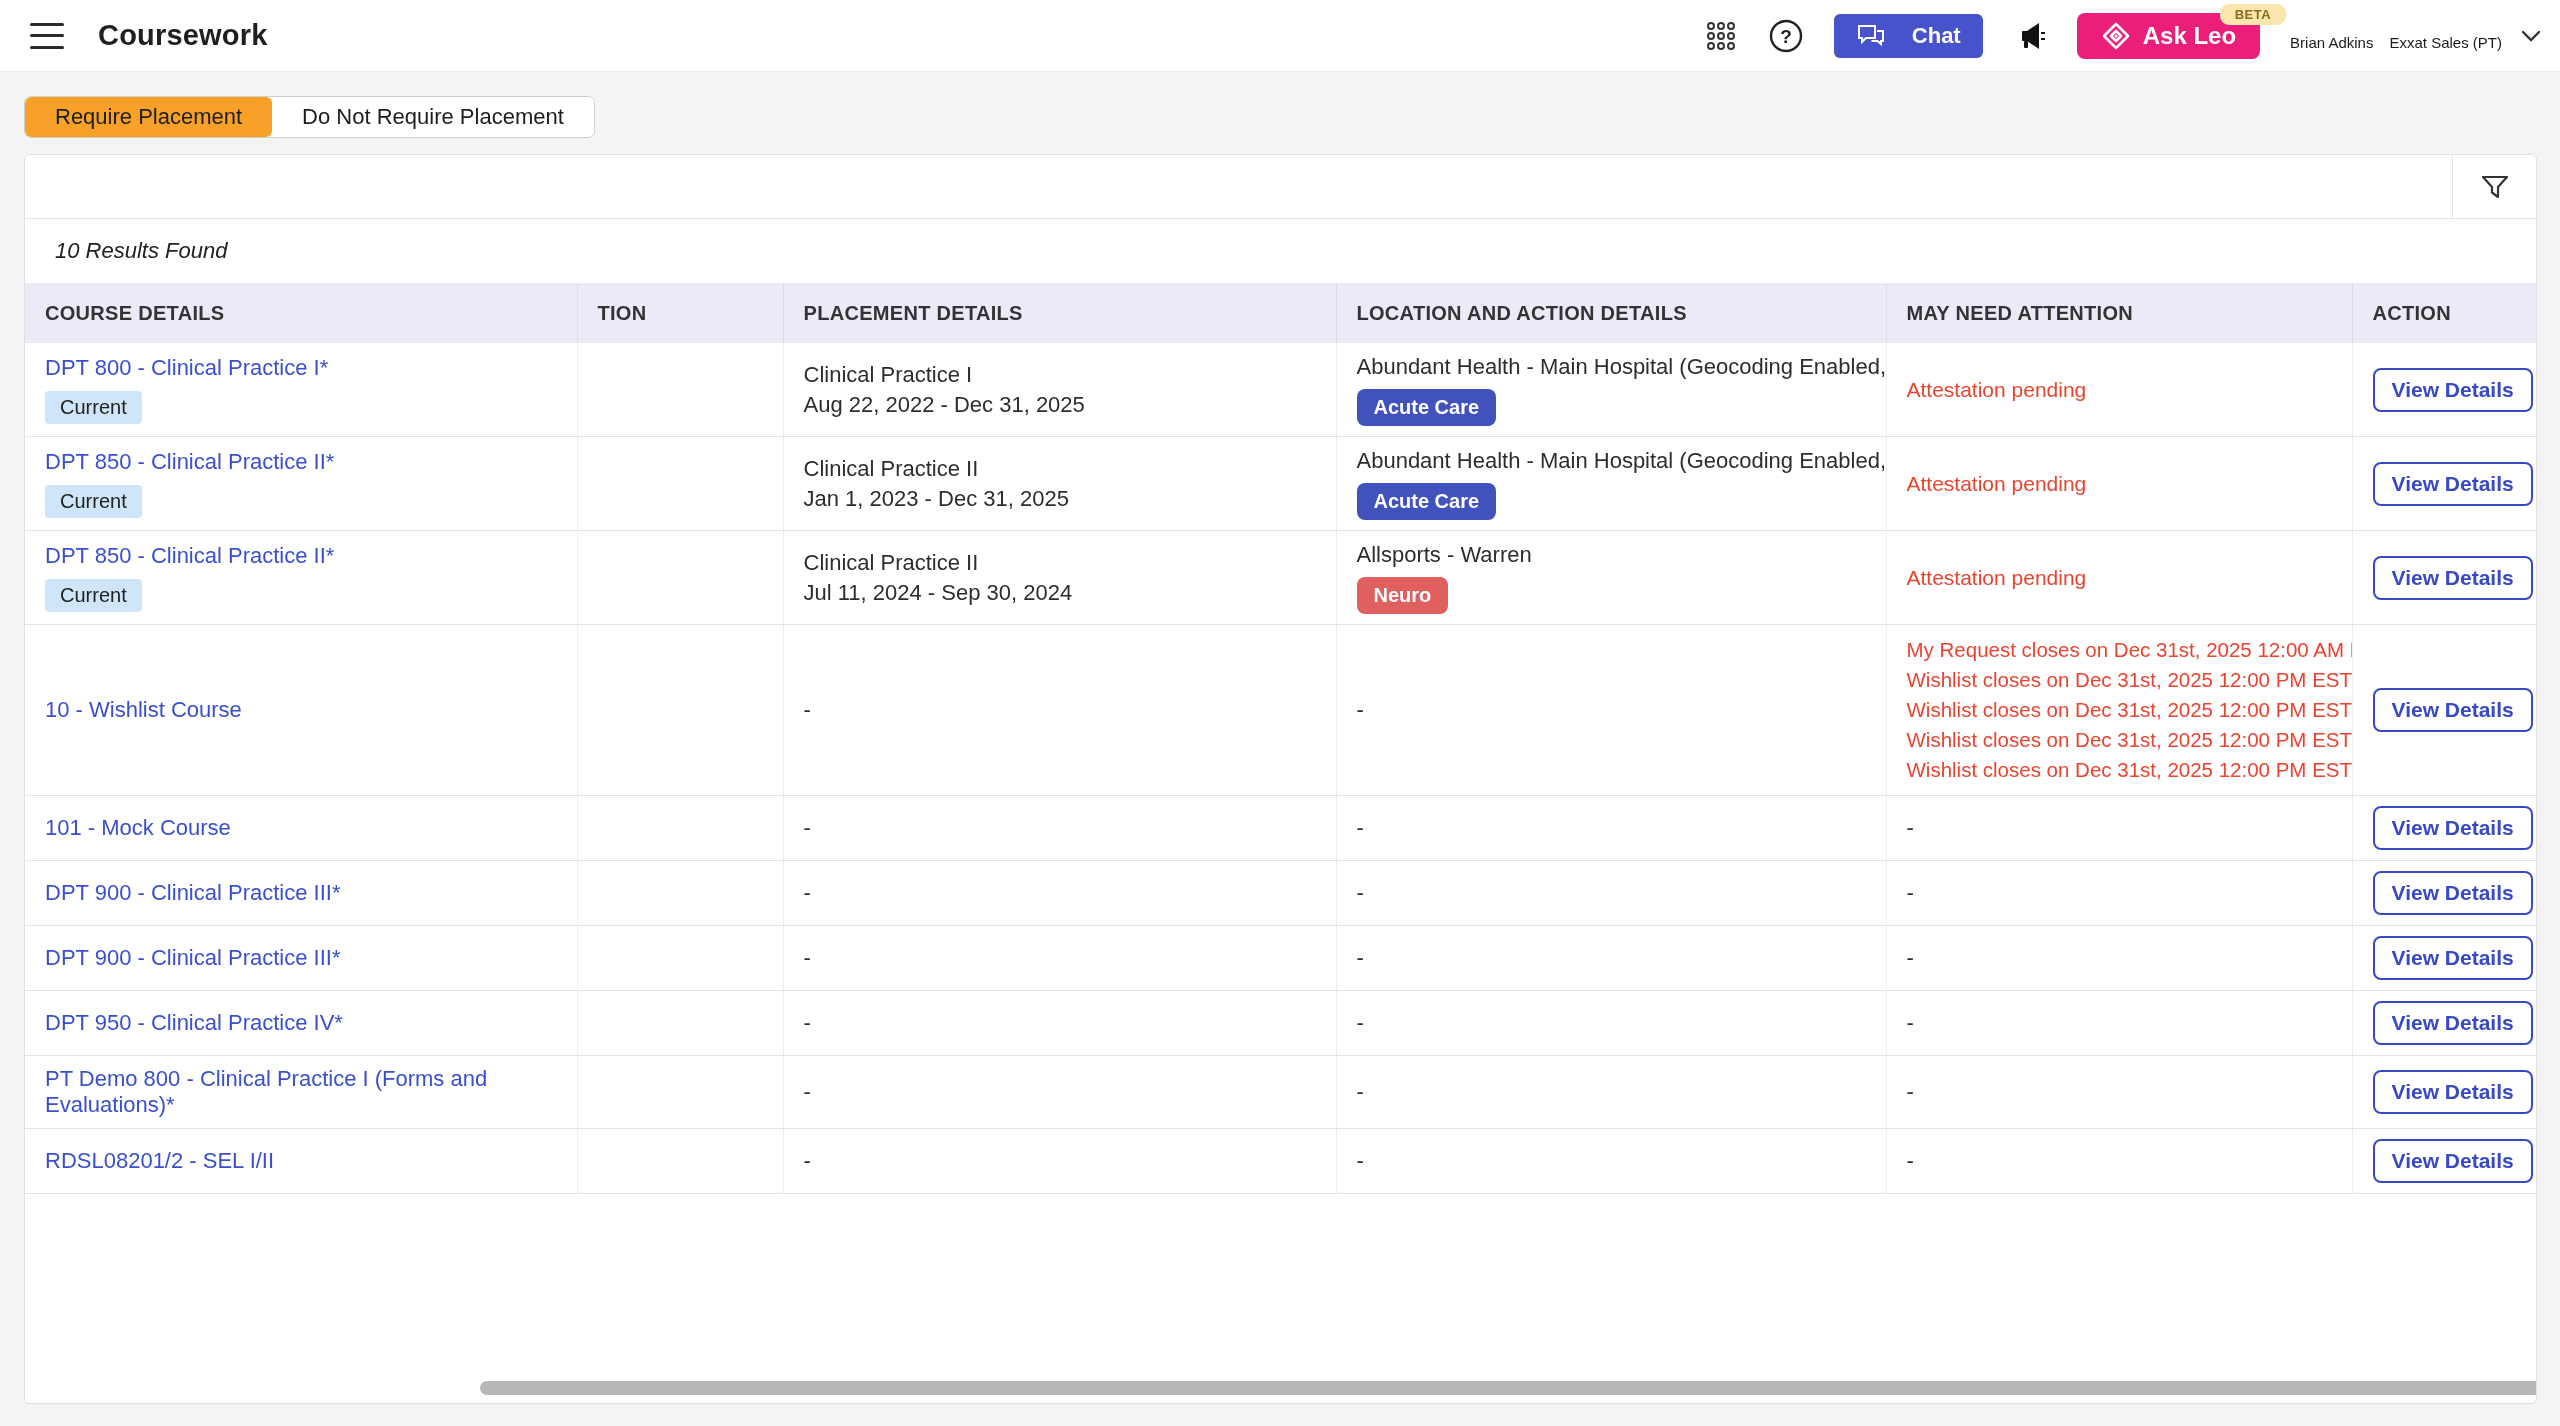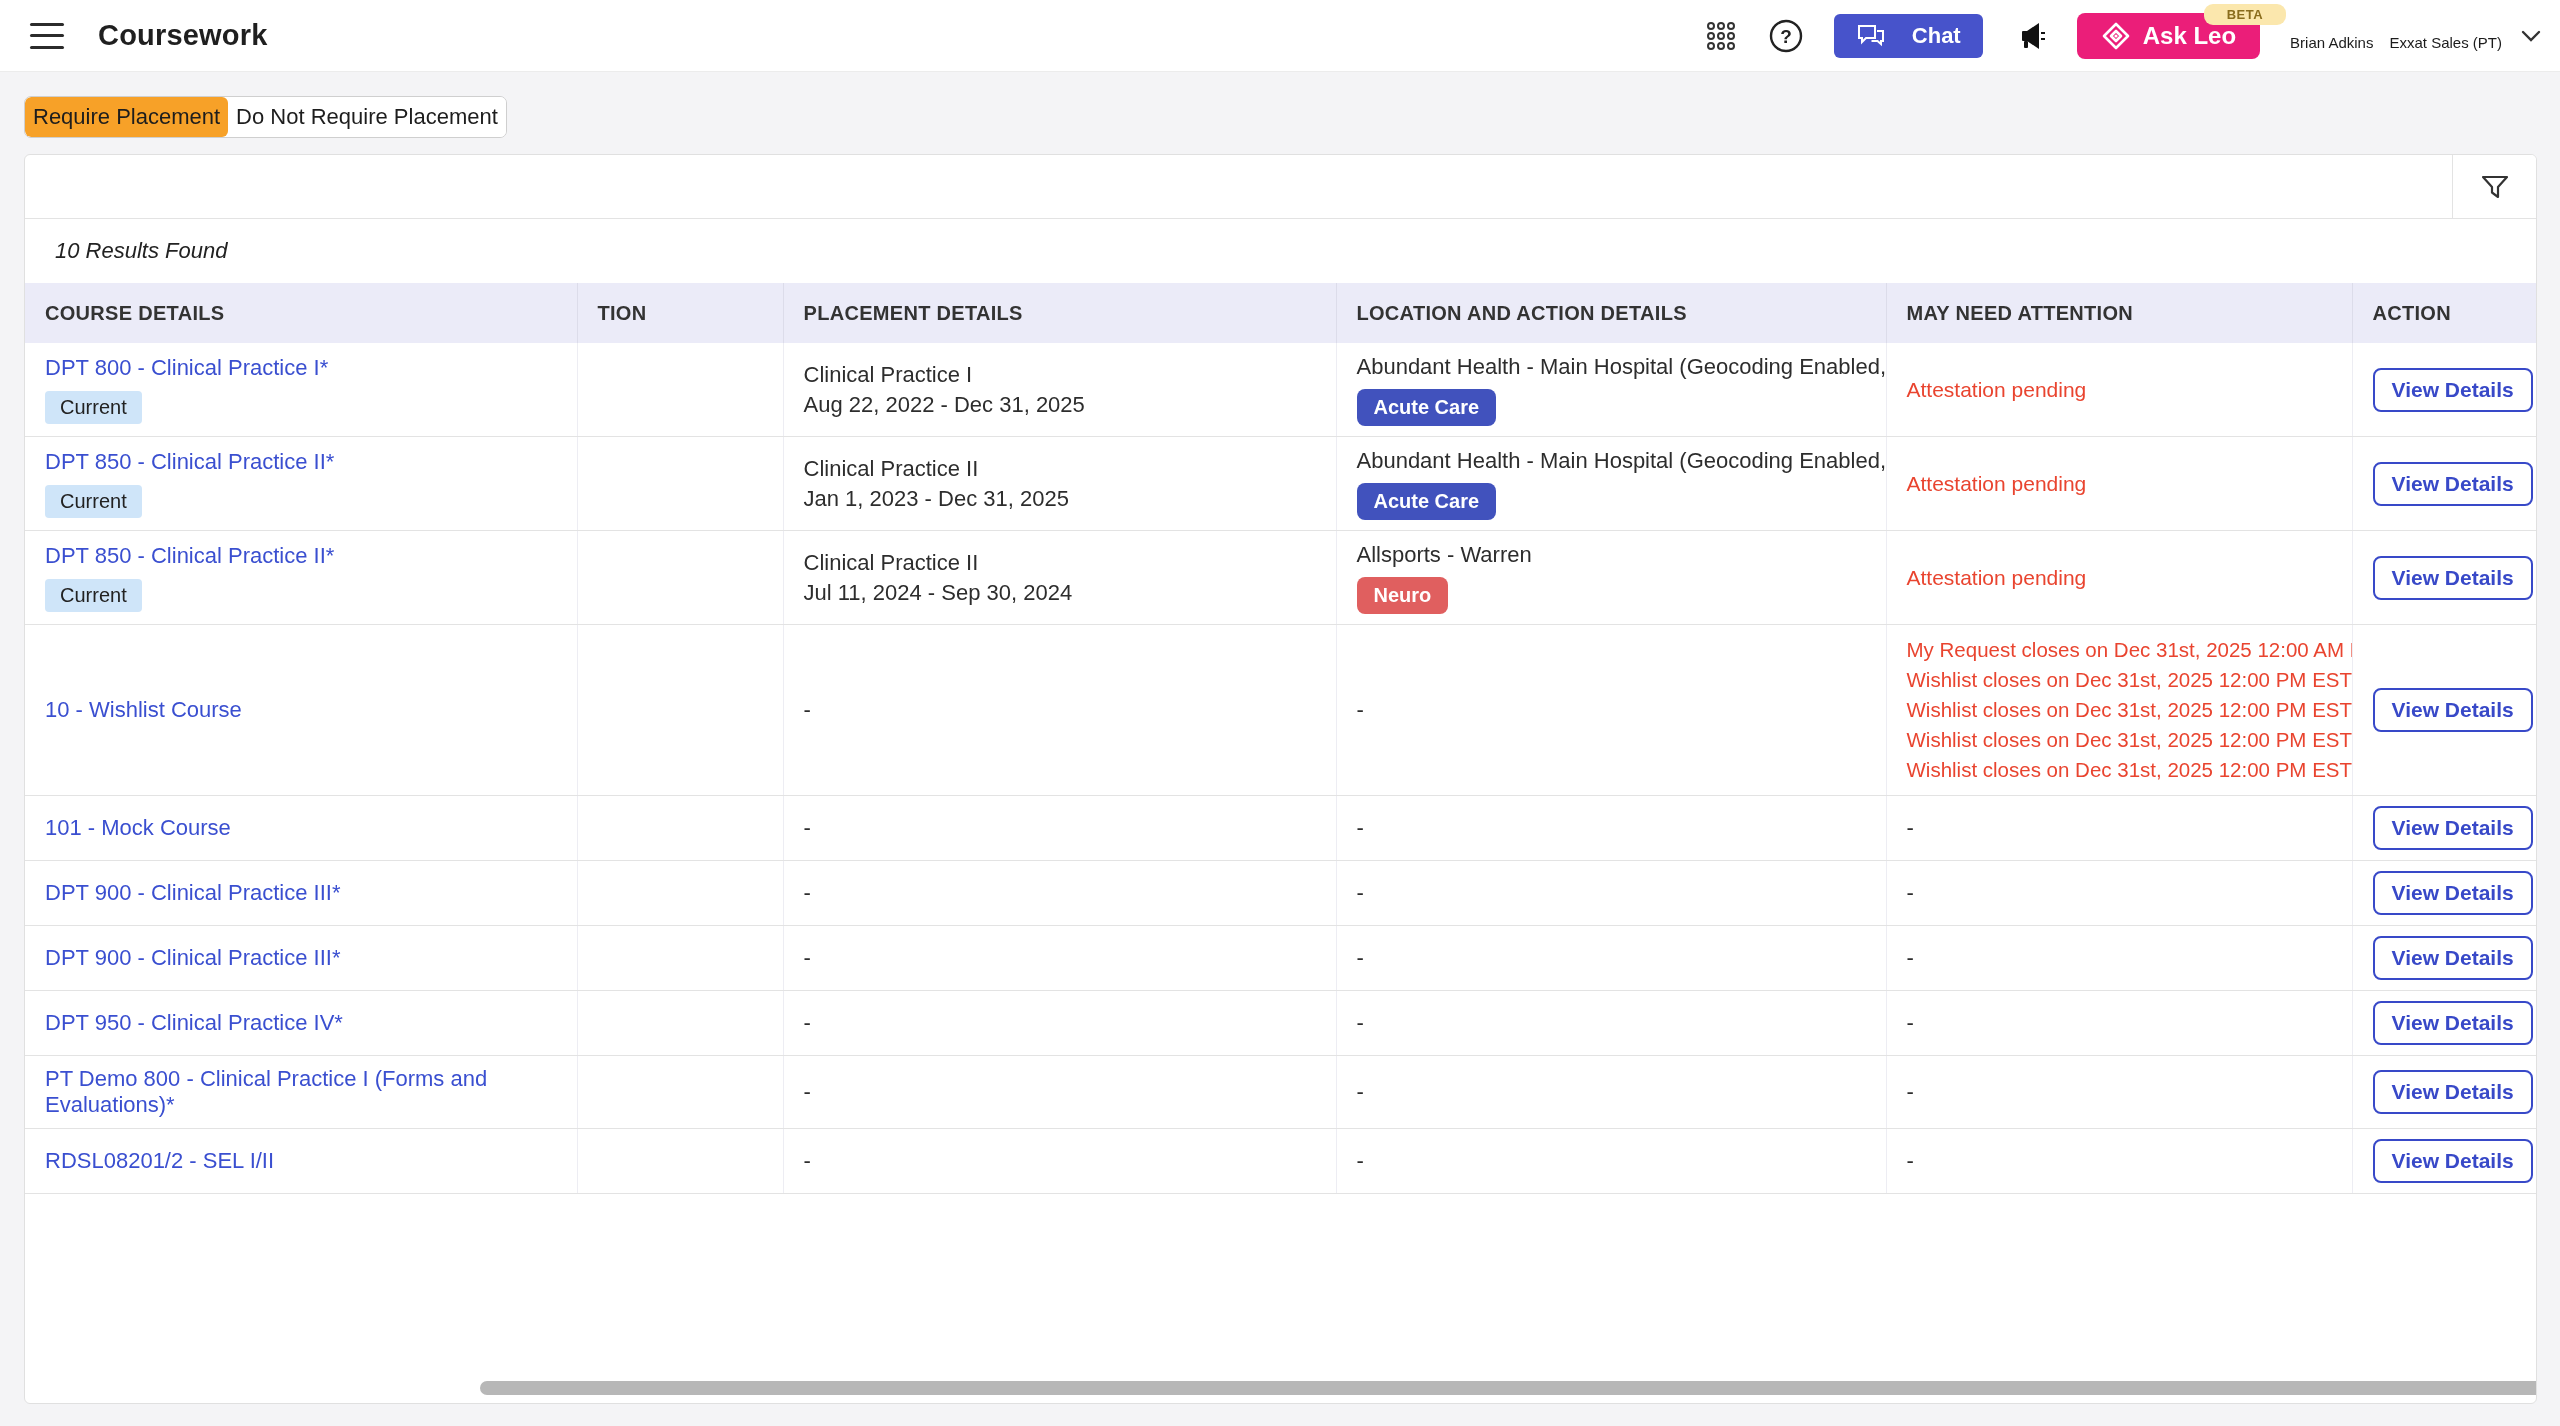--- a/index.html
+++ b/index.html
@@ -14,28 +14,28 @@
   .app-title { font-size:29px; font-weight:700; color:#1f1f1f; margin-left:34px; letter-spacing:0.2px; }
   .topbar-spacer { flex:1; }
   .topbar-right { display:flex; align-items:center; gap:30px; }
   .icon-btn { background:none; border:none; cursor:pointer; display:flex; align-items:center; justify-content:center; }
   .btn-chat { display:flex; align-items:center; gap:26px; background:#4753CB; color:#fff;
               border:none; border-radius:6px; height:44px; padding:0 22px; font-size:22px; font-weight:600; cursor:pointer; }
   .askleo-wrap { position:relative; }
   .btn-askleo { display:flex; align-items:center; gap:12px; background:#EB1E79; color:#fff;
                 border:none; border-radius:8px; height:46px; padding:0 24px; font-size:24px; font-weight:700; cursor:pointer; }
   .beta-badge { position:absolute; top:-9px; right:-26px; background:#FBE7AD; color:#8a6d1d;
-                font-size:13px; font-weight:700; padding:3px 23px; border-radius:9px; letter-spacing:0.5px; }
+                font-size:13px; font-weight:700; padding:3px 15px; border-radius:9px; letter-spacing:0.5px; }
   .account { display:flex; align-items:center; gap:16px; cursor:pointer; }
   .account .name, .account .org { font-size:15px; color:#1c1c1c;margin-top:13px; }
 
   
   .tabs-row { margin:24px 0 0 24px; }
   .tab-group { display:inline-flex; border:1px solid #cfcfcf; border-radius:7px; background:#fff; overflow:hidden; }
-  .tab { height:40px; display:flex; align-items:center; padding:0 8px; font-size:22px; color:#1d1d1d;
+  .tab { height:40px; display:flex; align-items:center; padding:0 30px; font-size:22px; color:#1d1d1d;
          background:#fff; border:none; cursor:pointer; }
   .tab.active { background:#F7A128; border-radius:6px; font-weight:500; }
 
   
   .card { position:relative; margin:16px 23px 0 24px; width:2513px; height:1250px;
           background:#fff; border:1px solid #e0e0e0; border-radius:6px; overflow:hidden; }
   .filter-bar { height:64px; border-bottom:1px solid #e3e3e3; display:flex; }
   .filter-bar .space { flex:1; }
   .filter-btn { width:84px; border:none; background:#fff; border-left:1px solid #e3e3e3; cursor:pointer;
                 display:flex; align-items:center; justify-content:center; }

